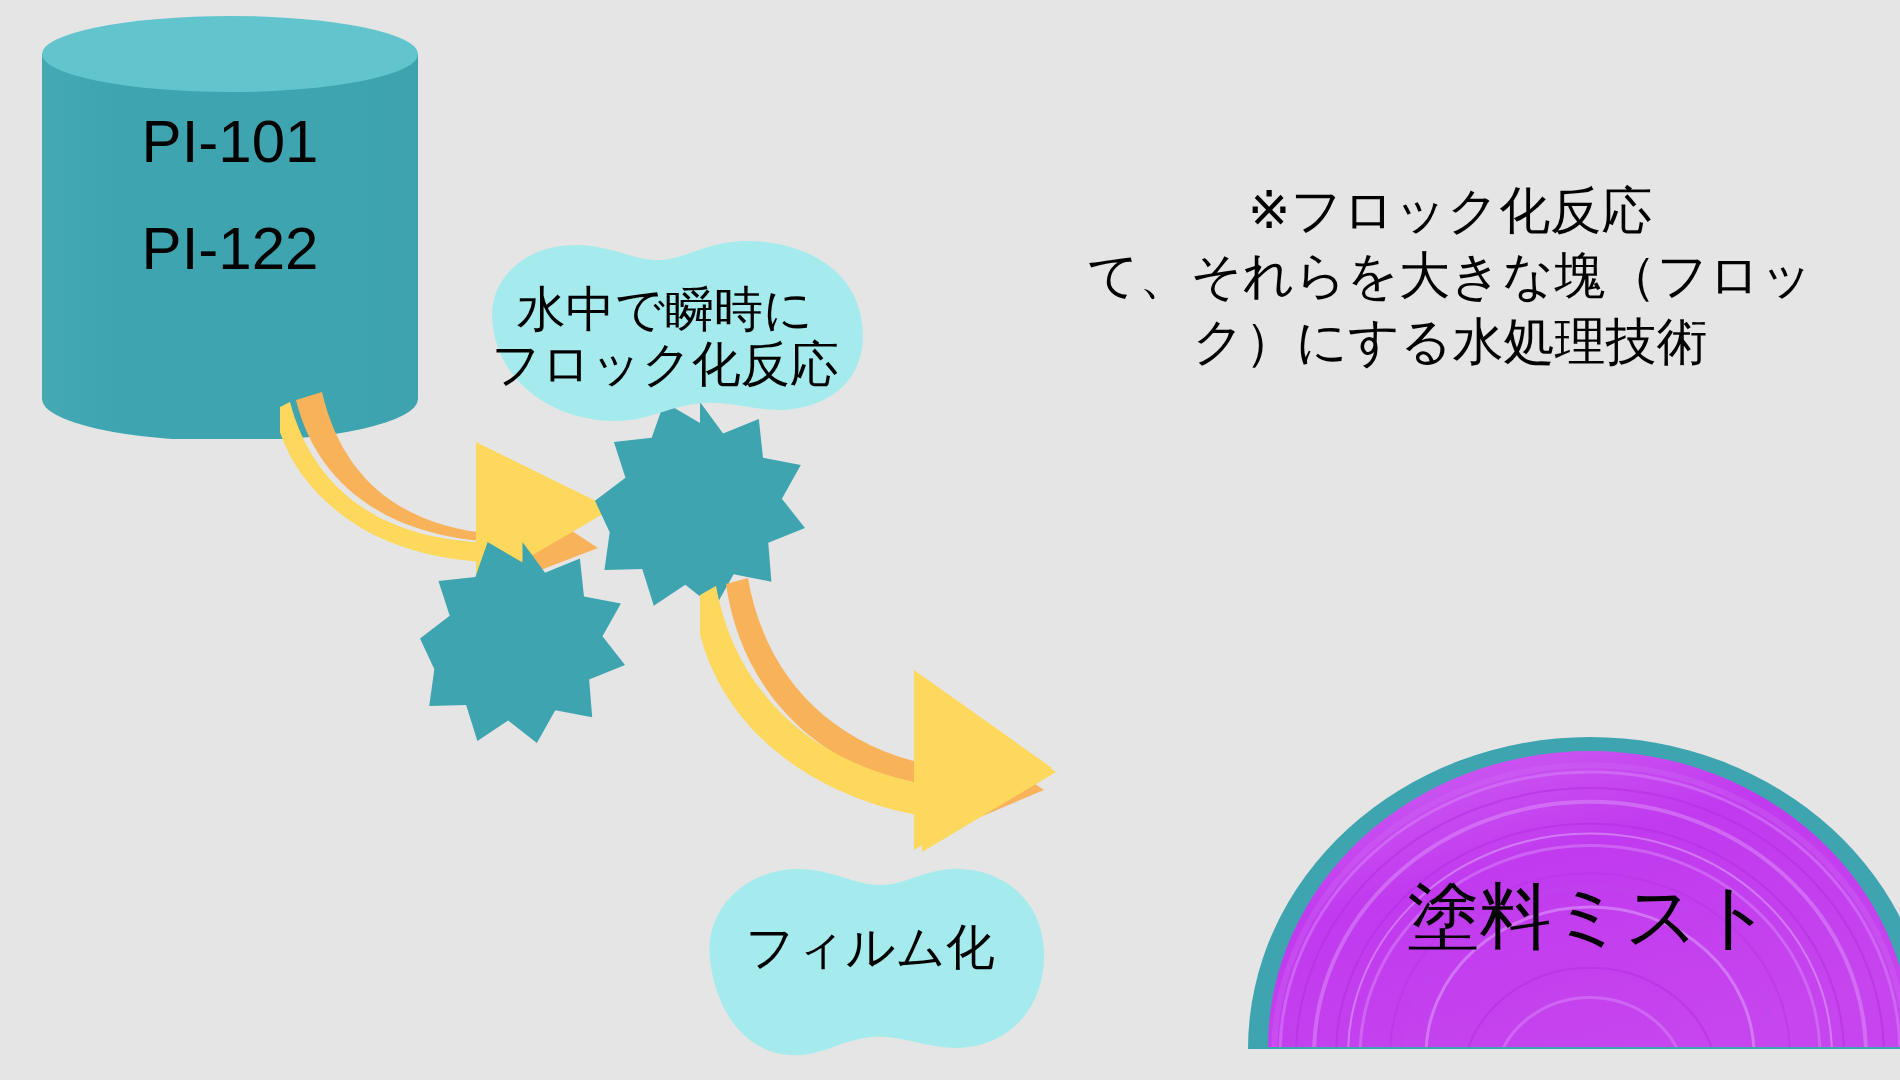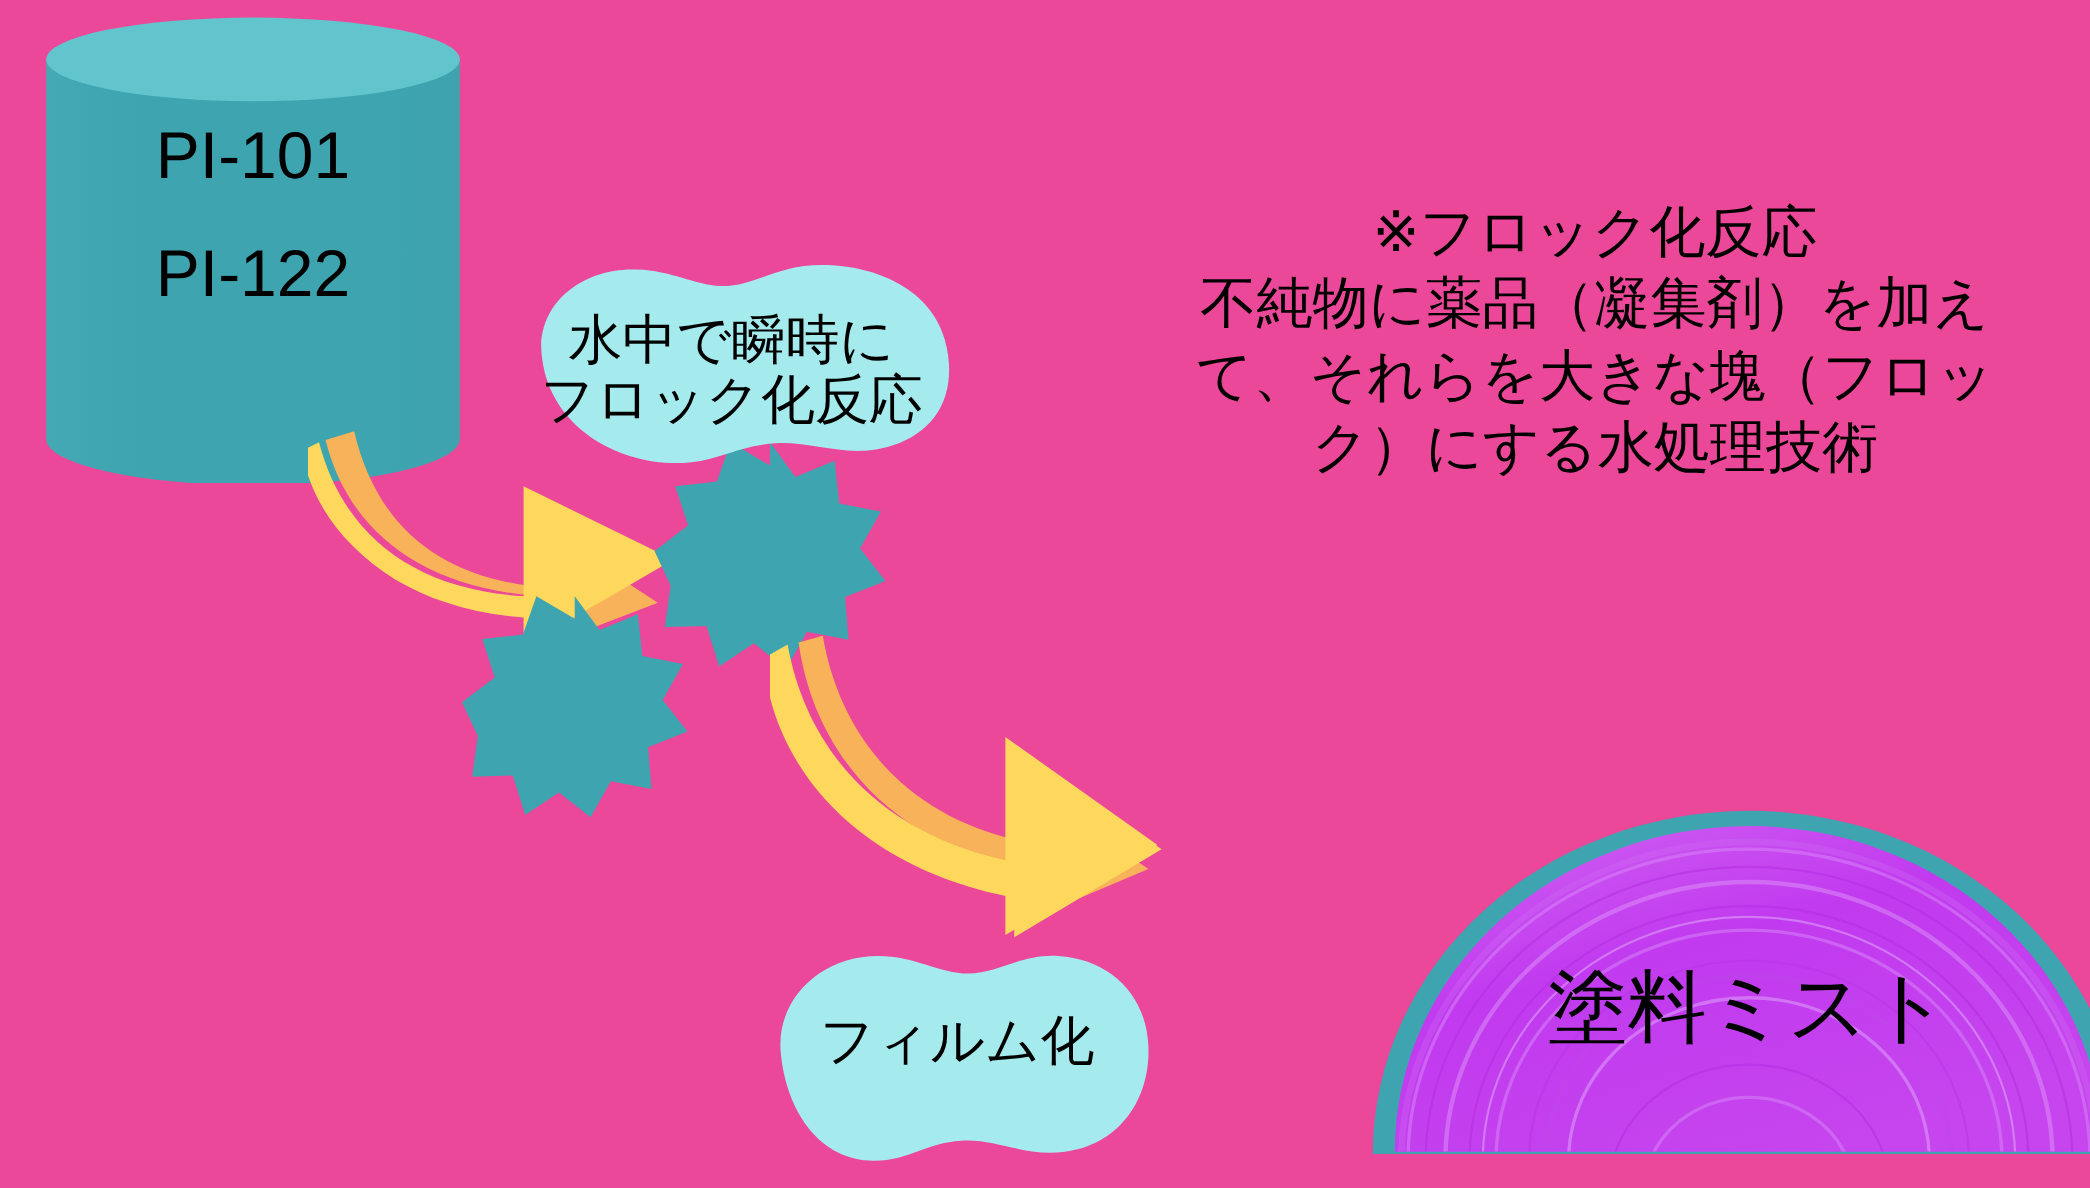--- a/index.html
+++ b/index.html
@@ -7,21 +7,21 @@
     padding: 0;
     background: #ffffff;
   }
   body {
     font-family: "Liberation Sans", "DejaVu Sans", sans-serif;
   }
   #stage {
     position: relative;
     width: 1900px;
     height: 1080px;
-    background: #ec4899;
+    background: #e5e5e5;
     overflow: hidden;
   }
   .abs { position: absolute; }
 
   
   #cylinder {
     left: 40px;
     top: 14px;
     width: 380px;
     height: 425px;
@@ -209,18 +209,17 @@
         <path d="M108,330 A236,216 0 0 1 592,330" fill="none" stroke="#E2A8FA" stroke-width="2"></path>
         <path d="M166,330 A182,166 0 0 1 534,330" fill="none" stroke="#C04AEB" stroke-width="5" opacity="0.5"></path>
         <path d="M260,330 A96,88 0 0 1 440,330" fill="none" stroke="#D882F7" stroke-width="3"></path>
       </g>
     </svg>
   </div>
   <div id="dome-text">塗料ミスト</div>
 
   <div id="note-block">
     <span class="note-line">※フロック化反応</span>
-    <span class="note-line">不純物に薬品（凝集剤）を加え</span>
     <span class="note-line">て、それらを大きな塊（フロッ</span>
     <span class="note-line">ク）にする水処理技術</span>
   </div>
 
 </div>
 
 </body></html>

